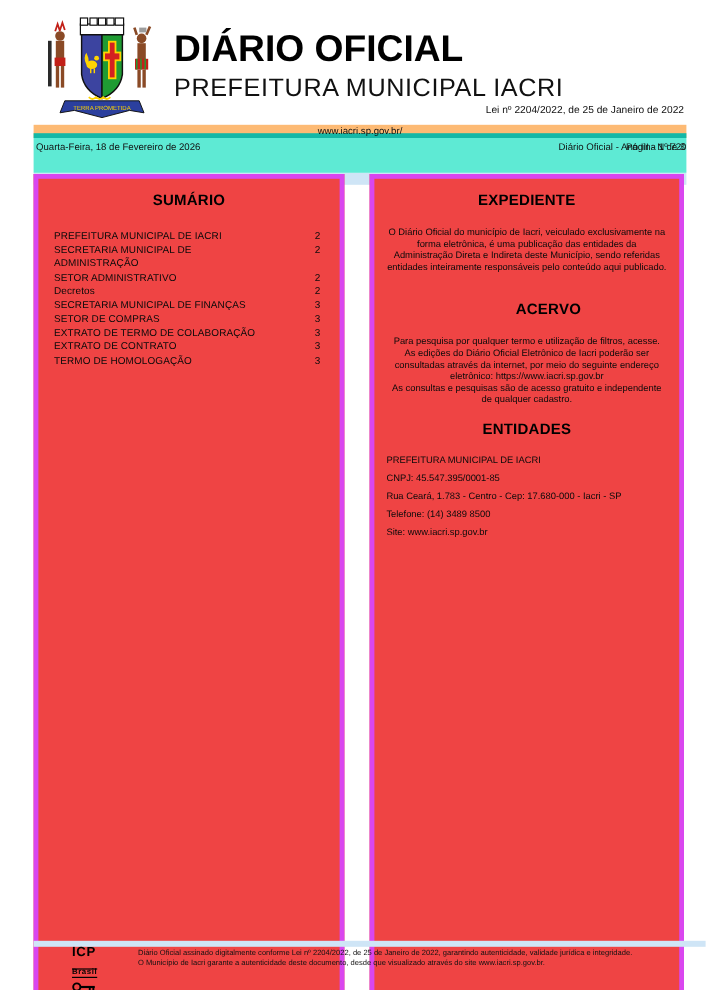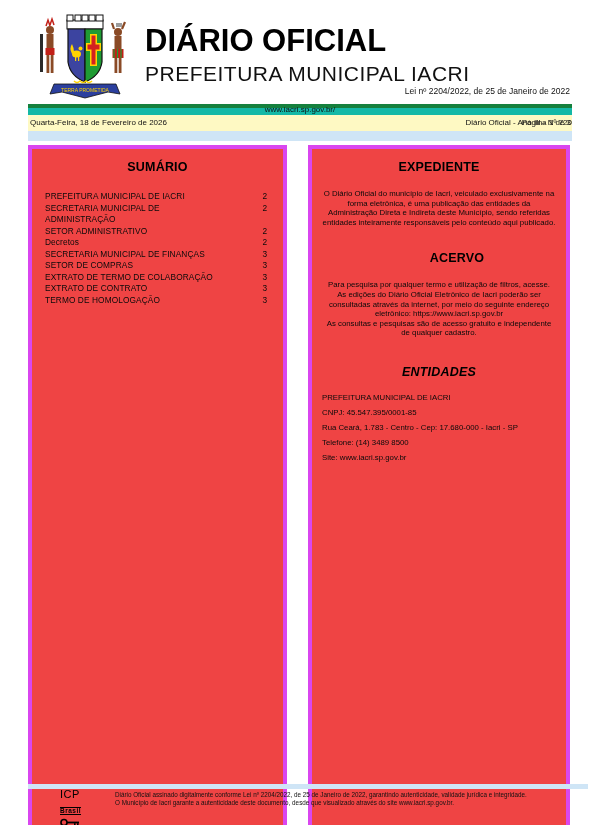--- a/index.html
+++ b/index.html
@@ -23,28 +23,28 @@
     line-height:24px; color:#111; white-space:nowrap;
   }
   .law-line {
     position:absolute; right:30px; top:86px;
     font-size:8.5px; color:#111; white-space:nowrap;padding-left:48px;
   }
 
   
   .infobar { position:absolute; left:28px; top:104px; width:544px; }
   .bar-blue {
-    background:#15803d; height:11px; width:100%;
-    border-bottom:7px solid #14b8a6;
+    background:#fdba74; height:11px; width:100%;
+    border-bottom:4px solid #14b8a6;
   }
   .bar-url {
     text-align:center; font-size:8px; line-height:11px; color:#111;
   }
   .bar-row {
-    position:relative; height:16px; background:#fef9c3;
+    position:relative; height:29px; background:#5eead4;
     font-size:8px; line-height:16px; color:#111;
   }
   .bar-row .left   { position:absolute; left:2px; }
   .bar-row .center { position:absolute; left:0; right:0; text-align:right; }
   .bar-row .right  { position:absolute; right:1px; }
   .bar-blue2 { background:#cfe5f6; height:10px; width:100%; border:none; }
 
   
   .panel {
     position:absolute; top:145px; height:807px;
@@ -67,31 +67,31 @@
   .toc-page {
     margin-left:auto; font-size:8.3px; line-height:11.5px; color:#0a0a0a;
   }
 
   .panel-right .panel-title.first { margin-top:11px; }
   .pr-text {
     margin:15px 10px 0 10px; font-size:7.8px; line-height:9.6px;
     letter-spacing:0px; color:#0a0a0a; text-align:center;
   }
   .title-acervo { margin-top:24px;margin-left:36px; }
-  .title-entidades { margin-top:27px;font-style:italic; }
+  .title-entidades { margin-top:13px; }
   .ent-list { margin:14px 10px 0 10px; }
   .ent-line { font-size:7.8px; line-height:9.5px; margin-bottom:5.5px; color:#0a0a0a; }
 
   
   .footer-bar {
     position:absolute; left:28px; top:784px; width:560px; height:5px;
     background:#cfe5f6;
   }
   .icp { position:absolute; left:60px; top:790px; width:46px; text-align:left; }
-  .icp-top { font-size:11px; font-weight:normal; line-height:9px; letter-spacing:0.5px; }
+  .icp-top { font-size:11px; font-weight:bold; line-height:9px; letter-spacing:0.5px; }
   .icp-sub { font-size:6.5px; font-weight:bold; line-height:6px; letter-spacing:0.5px;
              border-top:1px solid #000; border-bottom:1px solid #000; display:inline-block; }
   .icp-key { display:block; margin-top:1px; }
   .footer-text {
     position:absolute; left:115px; top:791px; width:465px;
     font-size:6.3px; line-height:7.6px; color:#111;
   }
 </style>
 </head>
 <body>

